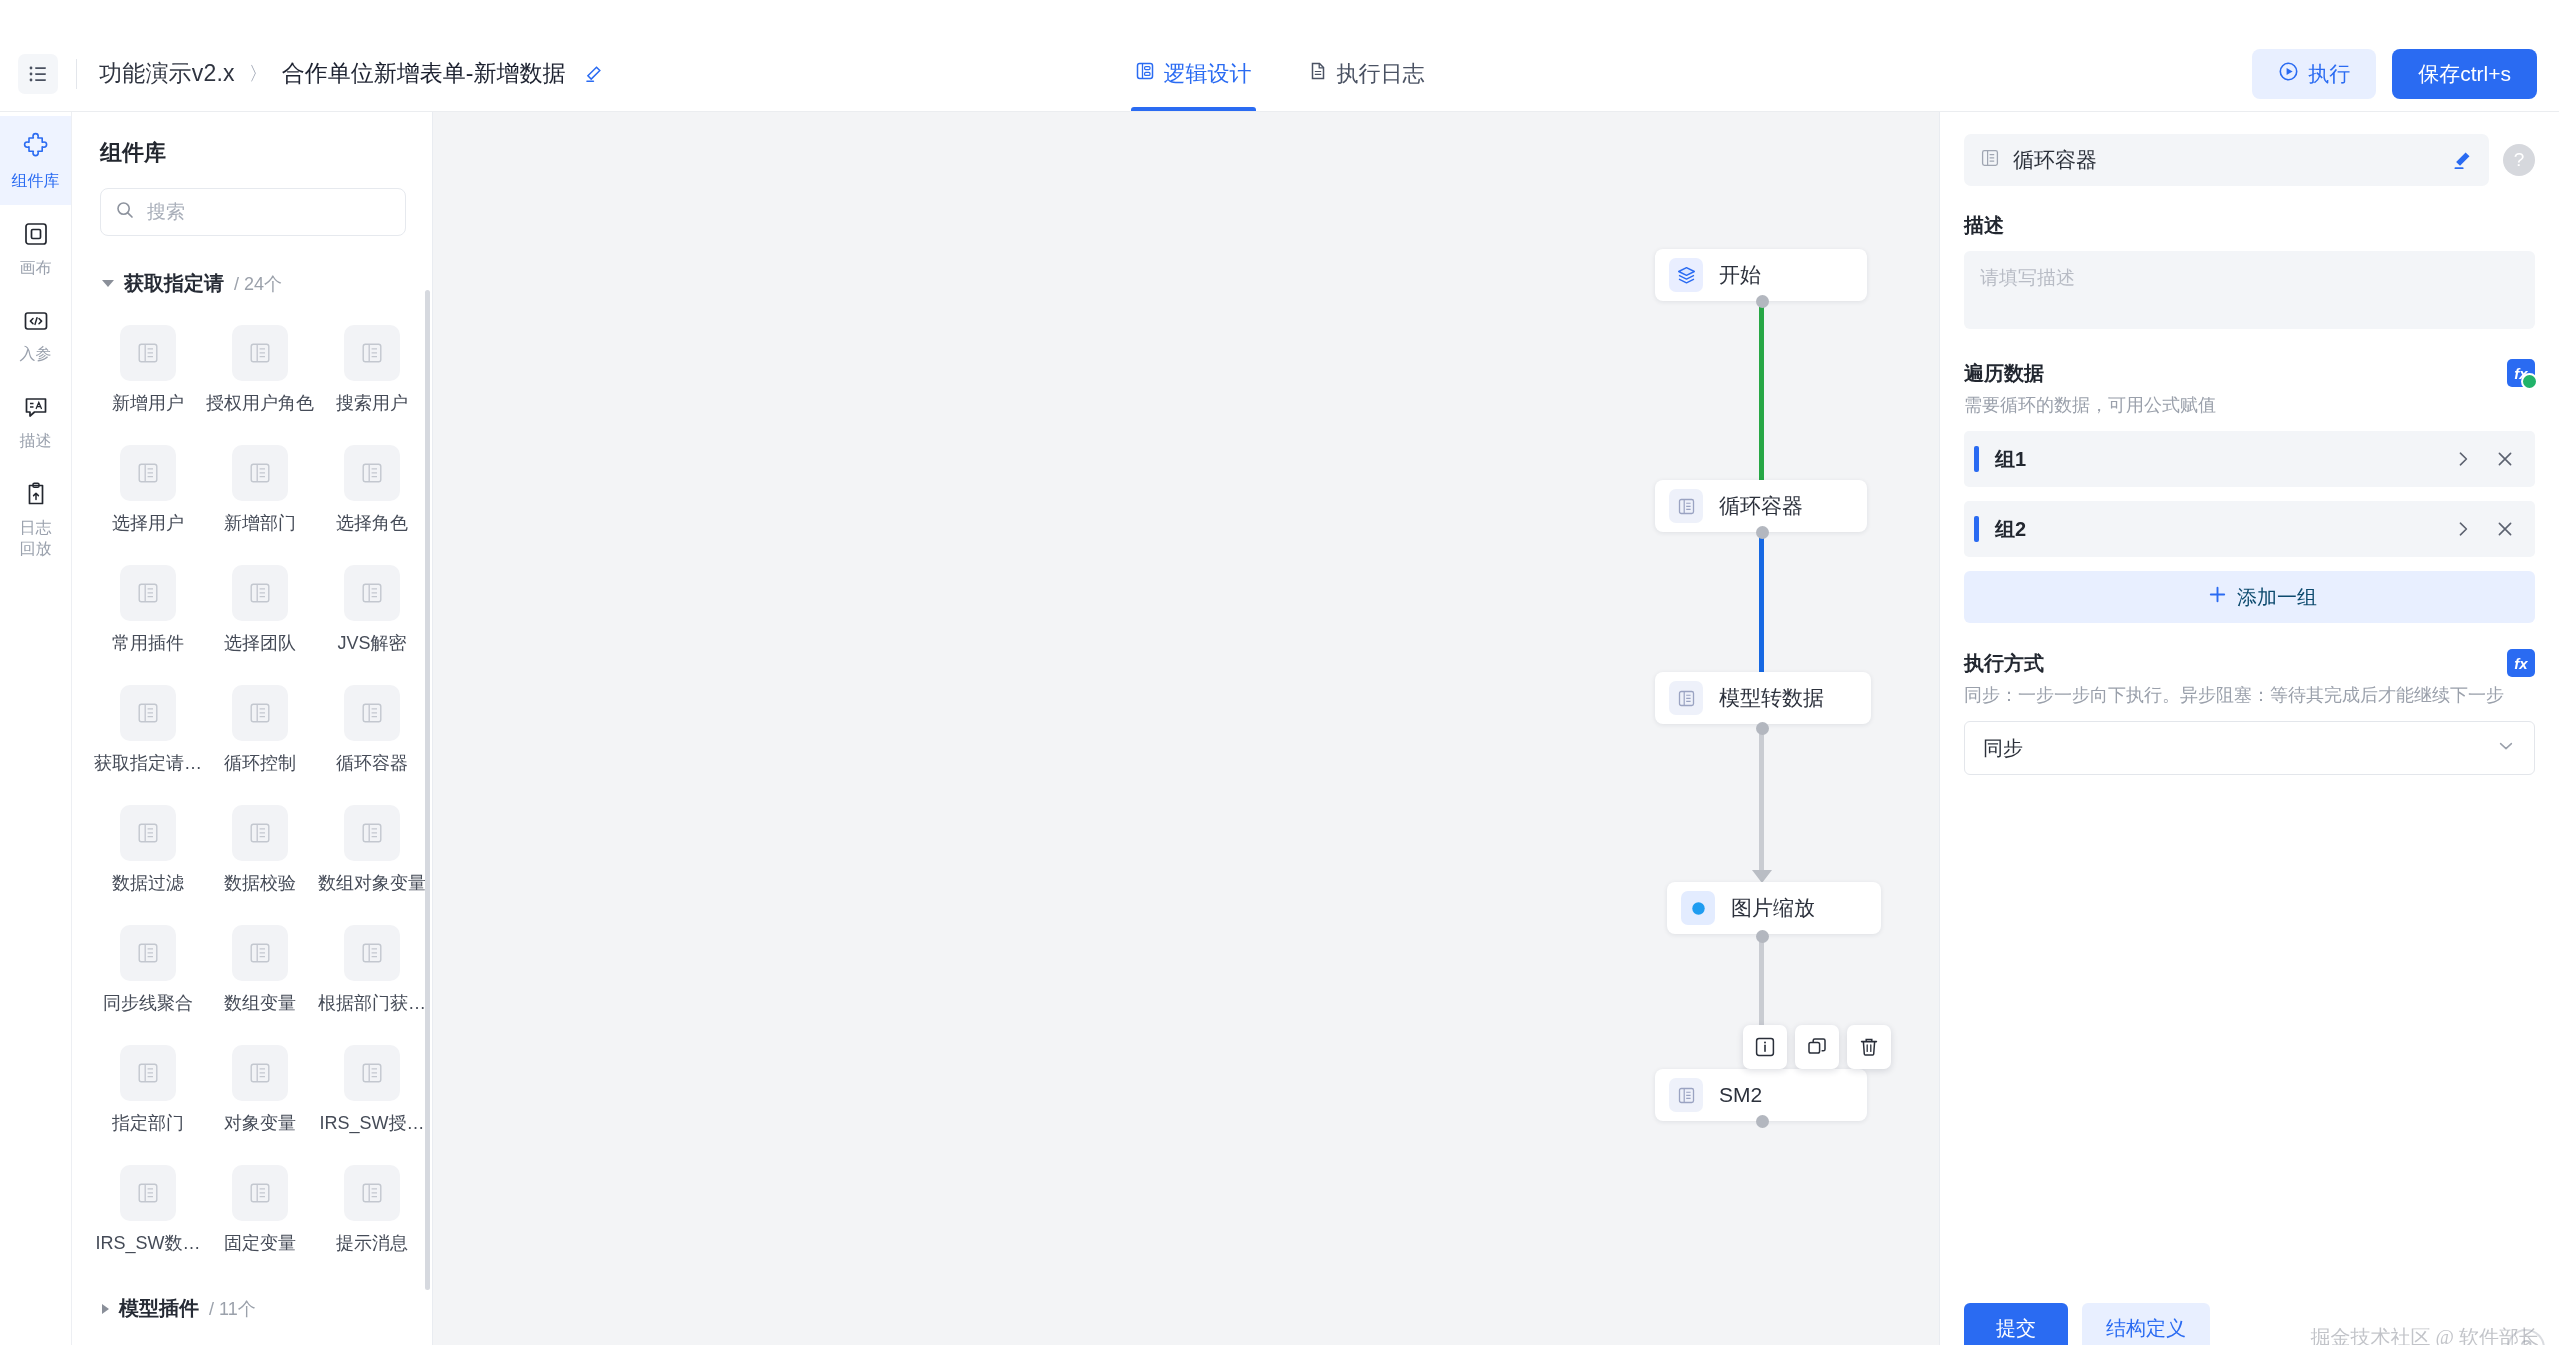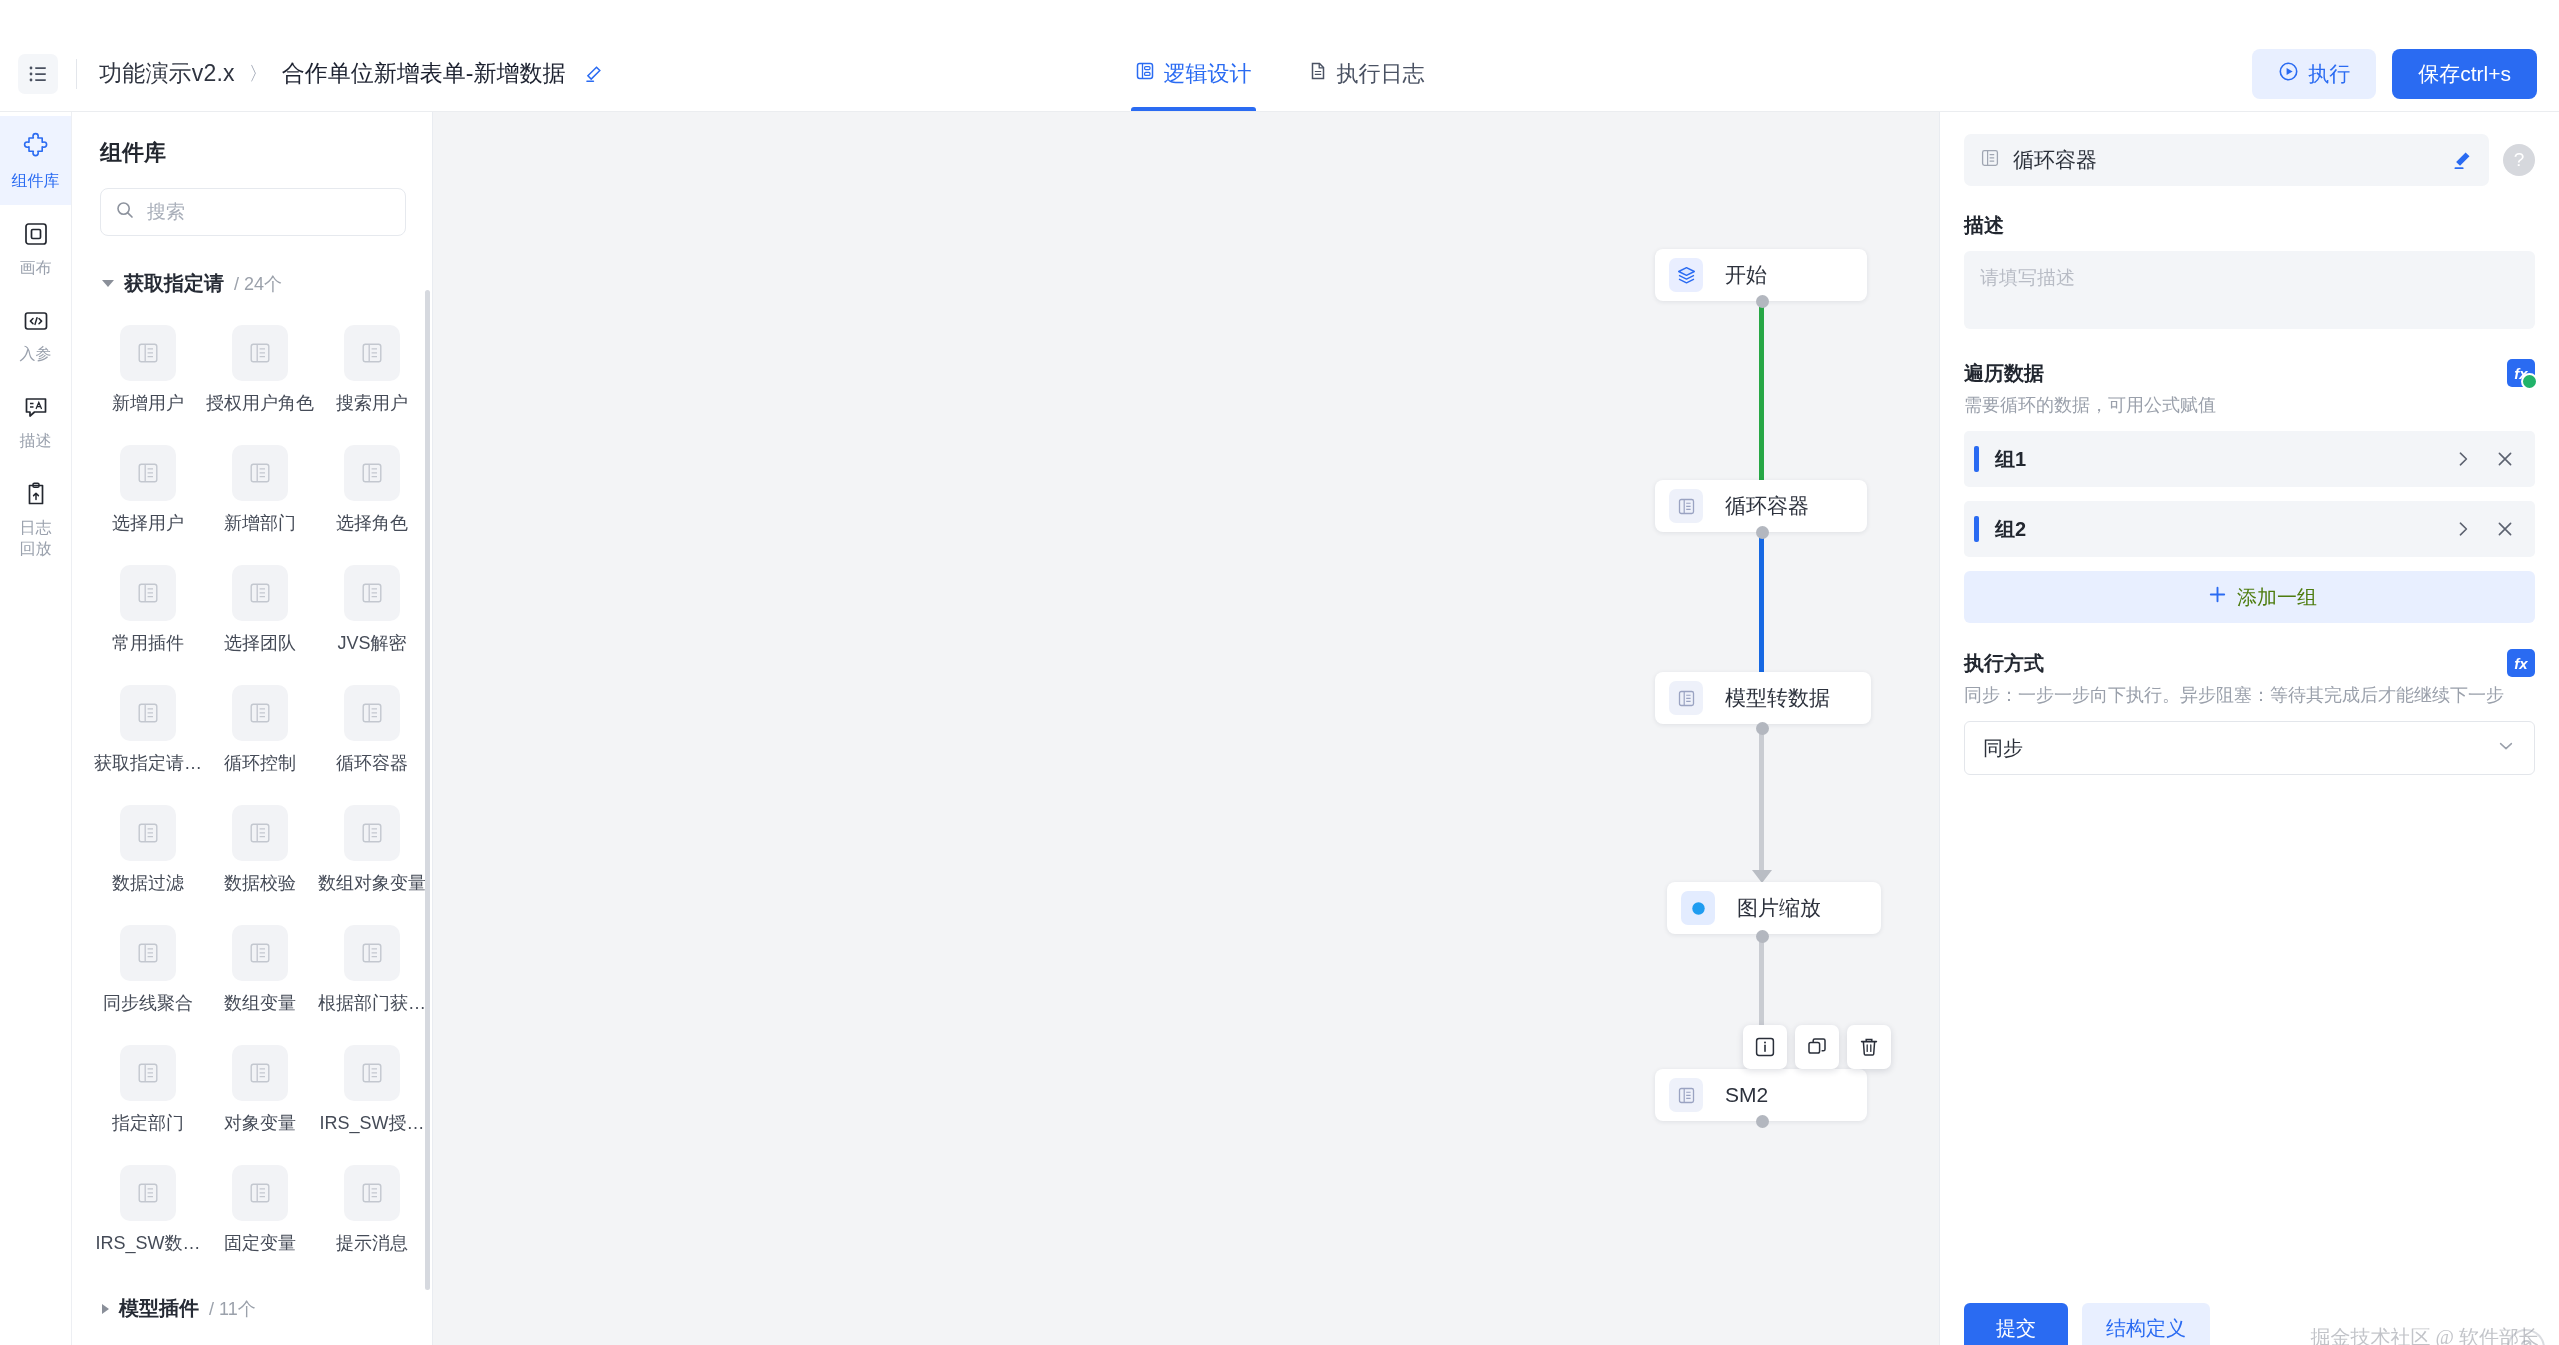--- a/index.html
+++ b/index.html
@@ -106,21 +106,21 @@
     display:flex;align-items:center;justify-content:center;
   }
   .glabel { font-size: 18px; color:#454b57; white-space:nowrap; max-width: 108px; overflow:hidden; text-overflow:ellipsis; }
 
   .lib-scrollbar { position:absolute; right: 2px; top: 178px; width: 5px; height: 1000px; background: #d6d9df; border-radius: 3px; }
 
   
   .canvas { flex:1; background:#f3f4f6; position:relative; overflow:hidden; }
   .node {
     position:absolute; height: 52px; width: 212px;
-    background:#fff; border-radius: 8px; display:flex; align-items:center; gap:22px;
+    background:#fff; border-radius: 8px; display:flex; align-items:center; gap:16px;
     padding: 0 14px; box-shadow: 0 1px 5px rgba(25,35,60,.09);
     cursor:pointer;
   }
   .node-ico { width: 34px; height:34px; border-radius:7px; background:#e9eeff; display:flex;align-items:center;justify-content:center; flex:none; }
   .node-ico.plain { background:#eef1fa; }
   .node-label { font-size: 21px; color:#2c313c; white-space:nowrap; }
   .port { position:absolute; width: 13px; height:13px; border-radius:50%; background:#b3b7bf; }
   .edge { position:absolute; width: 5px; border-radius:2px; }
   .edge.green { background:#26a745; }
   .edge.blue { background:#1668e3; }
@@ -182,21 +182,21 @@
   .group-row {
     display:flex; align-items:center; height: 56px; background:#f3f5f8; border-radius: 5px;
     margin-bottom: 14px; padding: 0 20px 0 0; position:relative; cursor:pointer;
   }
   .group-bar { width: 5px; height: 26px; background:#2a6bf2; border-radius:2px; margin: 0 16px 0 10px; }
   .group-name { font-size: 20px; font-weight:700; color:#222730; }
   .group-actions { margin-left:auto; display:flex; align-items:center; gap: 22px; }
   .ga { cursor:pointer; display:flex; }
 
   .add-group {
-    width:100%; height: 52px; background:#e8efff; color:#4d7c0f; border:none; border-radius: 6px;
+    width:100%; height: 52px; background:#e8efff; color:#0c4a6e; border:none; border-radius: 6px;
     font-size: 20px; cursor:pointer; font-family:inherit; display:flex; align-items:center;
     justify-content:center; gap: 10px; margin-top: 4px; padding-left: 26px;
   }
 
   .select-box {
     height: 54px; border:1px solid #e3e6eb; border-radius: 6px; display:flex; align-items:center;
     padding: 0 18px; font-size: 20px; color:#2b303a; cursor:pointer; margin-top: 6px;
   }
   .select-chevron { margin-left:auto; }
 

